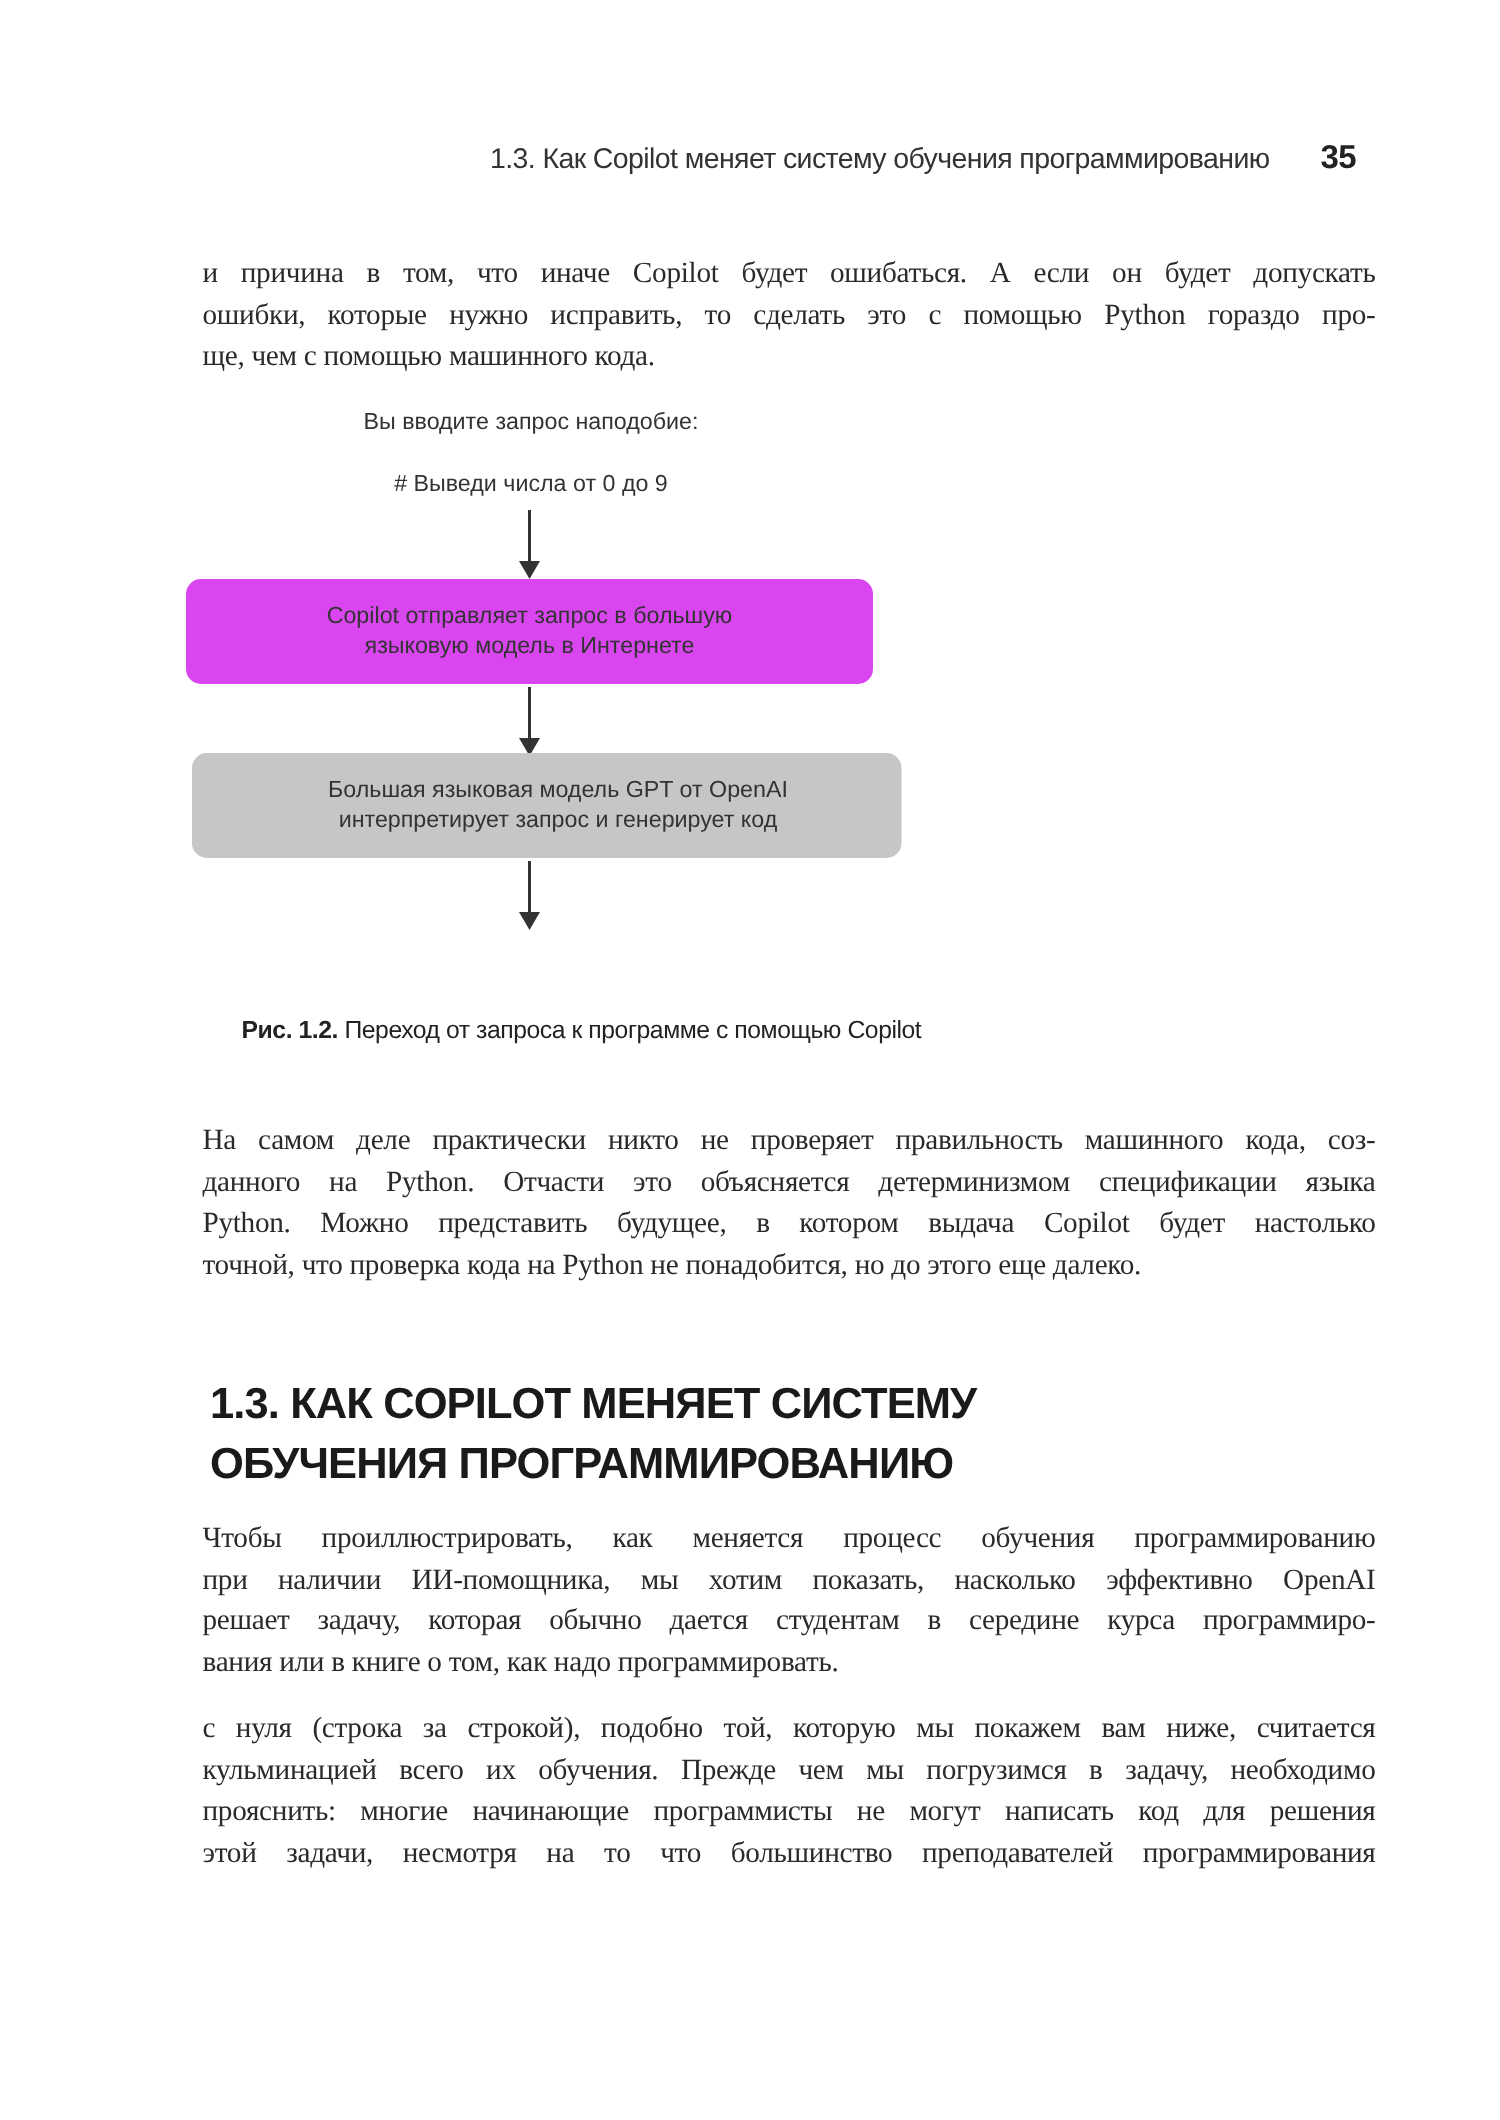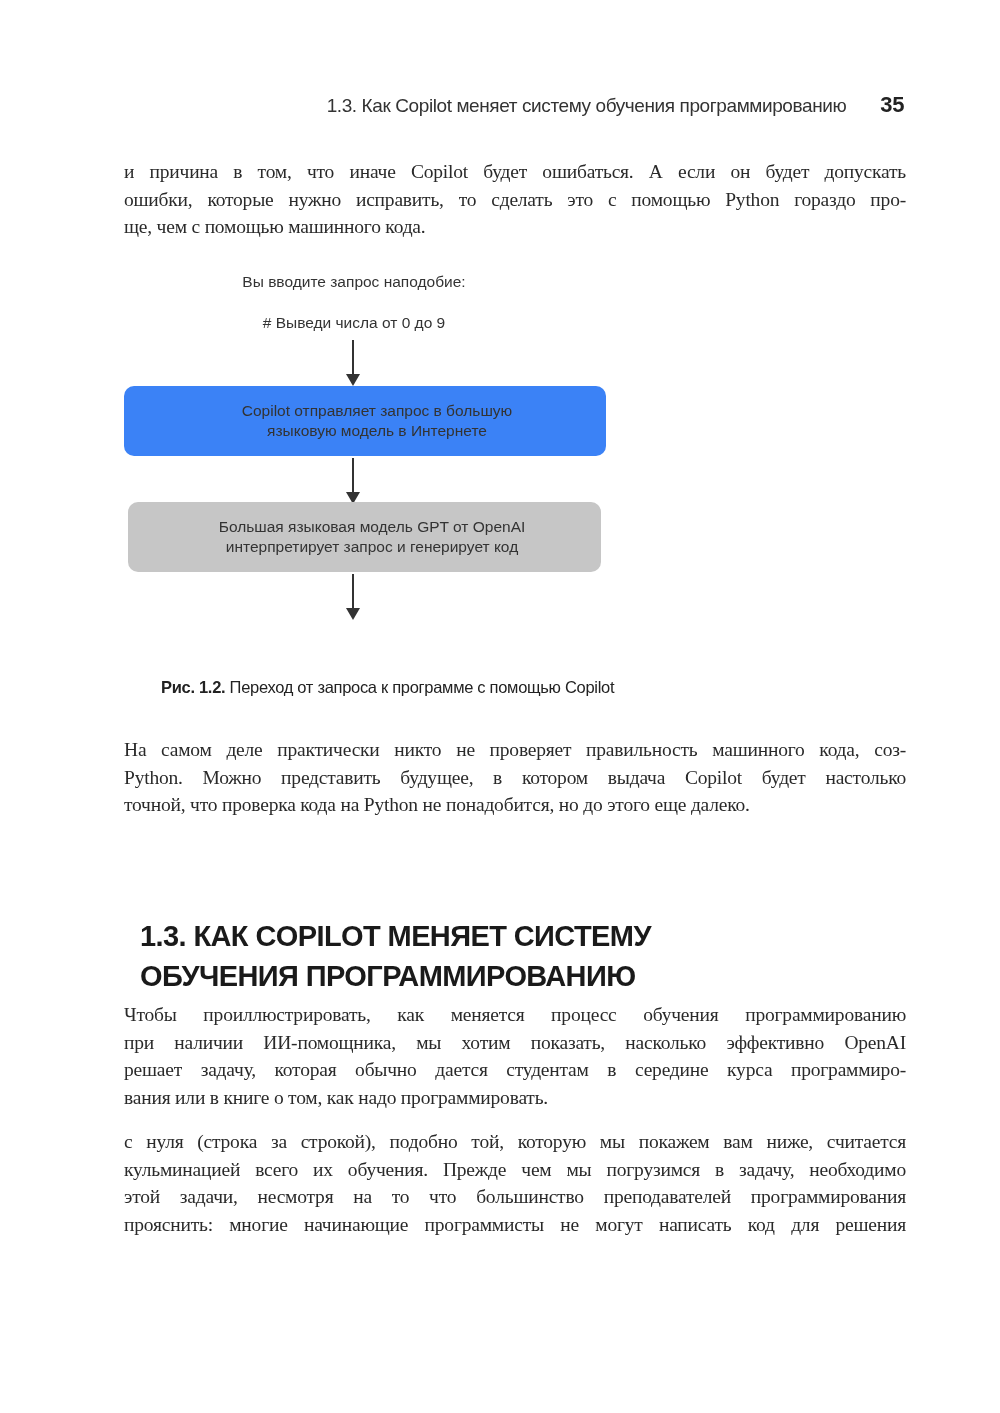--- a/index.html
+++ b/index.html
@@ -5,21 +5,21 @@
   html, body { margin: 0; padding: 0; background: #ffffff; }
   body { width: 1000px; height: 1413px; position: relative; overflow: hidden; color: #222; }
   .page { position: absolute; left: 14px; top: 0; width: 1000px; height: 1167px; }
 
   .running-head { position: absolute; top: 92px; left: 110px; width: 780px; text-align: right;
     font-family: "Liberation Sans", sans-serif; font-size: 19px; color: #333; letter-spacing: -0.4px; }
   .running-head .title { display: inline-block; }
   .running-head .page-num { display: inline-block; font-weight: bold; font-size: 22px; margin-left: 34px; color: #222; }
 
   .body-text { position: absolute; left: 110px; width: 782px; font-family: "Liberation Serif", serif;
-    font-size: 19.5px; line-height: 27.5px; color: #2a2a2a; text-align: justify; margin: 0; letter-spacing: -0.2px; }
+    font-size: 19.5px; line-height: 27.5px; color: #2a2a2a; text-align: justify; margin: 11px; letter-spacing: -0.2px; }
   .body-text span { display: block; text-align: justify; text-align-last: justify; }
   .body-text span.last { text-align-last: left; }
 
   .p1 { top: 158px; }
   .p2 { top: 736px; }
   .p3 { top: 1001px; }
   .p4 { top: 1128px; }
 
   .diagram { position: absolute; left: 110px; top: 262px; width: 470px; height: 400px;
     font-family: "Liberation Sans", sans-serif; color: #333; }
@@ -61,54 +61,55 @@
   <p class="body-text p1">
     <span>и причина в том, что иначе Copilot будет ошибаться. А если он будет допускать</span>
     <span>ошибки, которые нужно исправить, то сделать это с помощью Python гораздо про-</span>
     <span class="last">ще, чем с помощью машинного кода.</span>
   </p>
 
   <div class="diagram">
     <div class="d-text d-intro">Вы вводите запрос наподобие:</div>
     <div class="d-text d-prompt"># Выведи числа от 0 до 9</div>
     <div class="arrow a1"></div>
-    <div class="box box1" style="background: #3b82f6; padding-left: 24px;">
+    <div class="box box1" style="background: #d946ef;">
       <div>Copilot отправляет запрос в большую</div>
       <div>языковую модель в Интернете</div>
     </div>
     <div class="arrow a2"></div>
     <div class="box box2" style="background: rgb(198, 198, 198); padding-left: 15px;">
       <div>Большая языковая модель GPT от OpenAI</div>
       <div>интерпретирует запрос и генерирует код</div>
     </div>
     <div class="arrow a3"></div>
   </div>
 
   <div class="caption">
     <span class="fig-label">Рис. 1.2.</span><span> Переход от запроса к программе с помощью Copilot</span>
   </div>
 
   <p class="body-text p2">
     <span>На самом деле практически никто не проверяет правильность машинного кода, соз-</span>
+    <span>данного на Python. Отчасти это объясняется детерминизмом спецификации языка</span>
     <span>Python. Можно представить будущее, в котором выдача Copilot будет настолько</span>
     <span class="last">точной, что проверка кода на Python не понадобится, но до этого еще далеко.</span>
   </p>
 
   <h2 class="section-heading">
     <span>1.3. КАК COPILOT МЕНЯЕТ СИСТЕМУ</span>
     <span>ОБУЧЕНИЯ ПРОГРАММИРОВАНИЮ</span>
   </h2>
 
   <p class="body-text p3">
     <span>Чтобы проиллюстрировать, как меняется процесс обучения программированию</span>
     <span>при наличии ИИ-помощника, мы хотим показать, насколько эффективно OpenAI</span>
     <span>решает задачу, которая обычно дается студентам в середине курса программиро-</span>
     <span class="last">вания или в книге о том, как надо программировать.</span>
   </p>
 
   <p class="body-text p4">
     <span>с нуля (строка за строкой), подобно той, которую мы покажем вам ниже, считается</span>
     <span>кульминацией всего их обучения. Прежде чем мы погрузимся в задачу, необходимо</span>
+    <span>прояснить: многие начинающие программисты не могут написать код для решения</span>
     <span>этой задачи, несмотря на то что большинство преподавателей программирования</span>
-    <span>прояснить: многие начинающие программисты не могут написать код для решения</span>
   </p>
 
 </div>
 
 </body></html>

